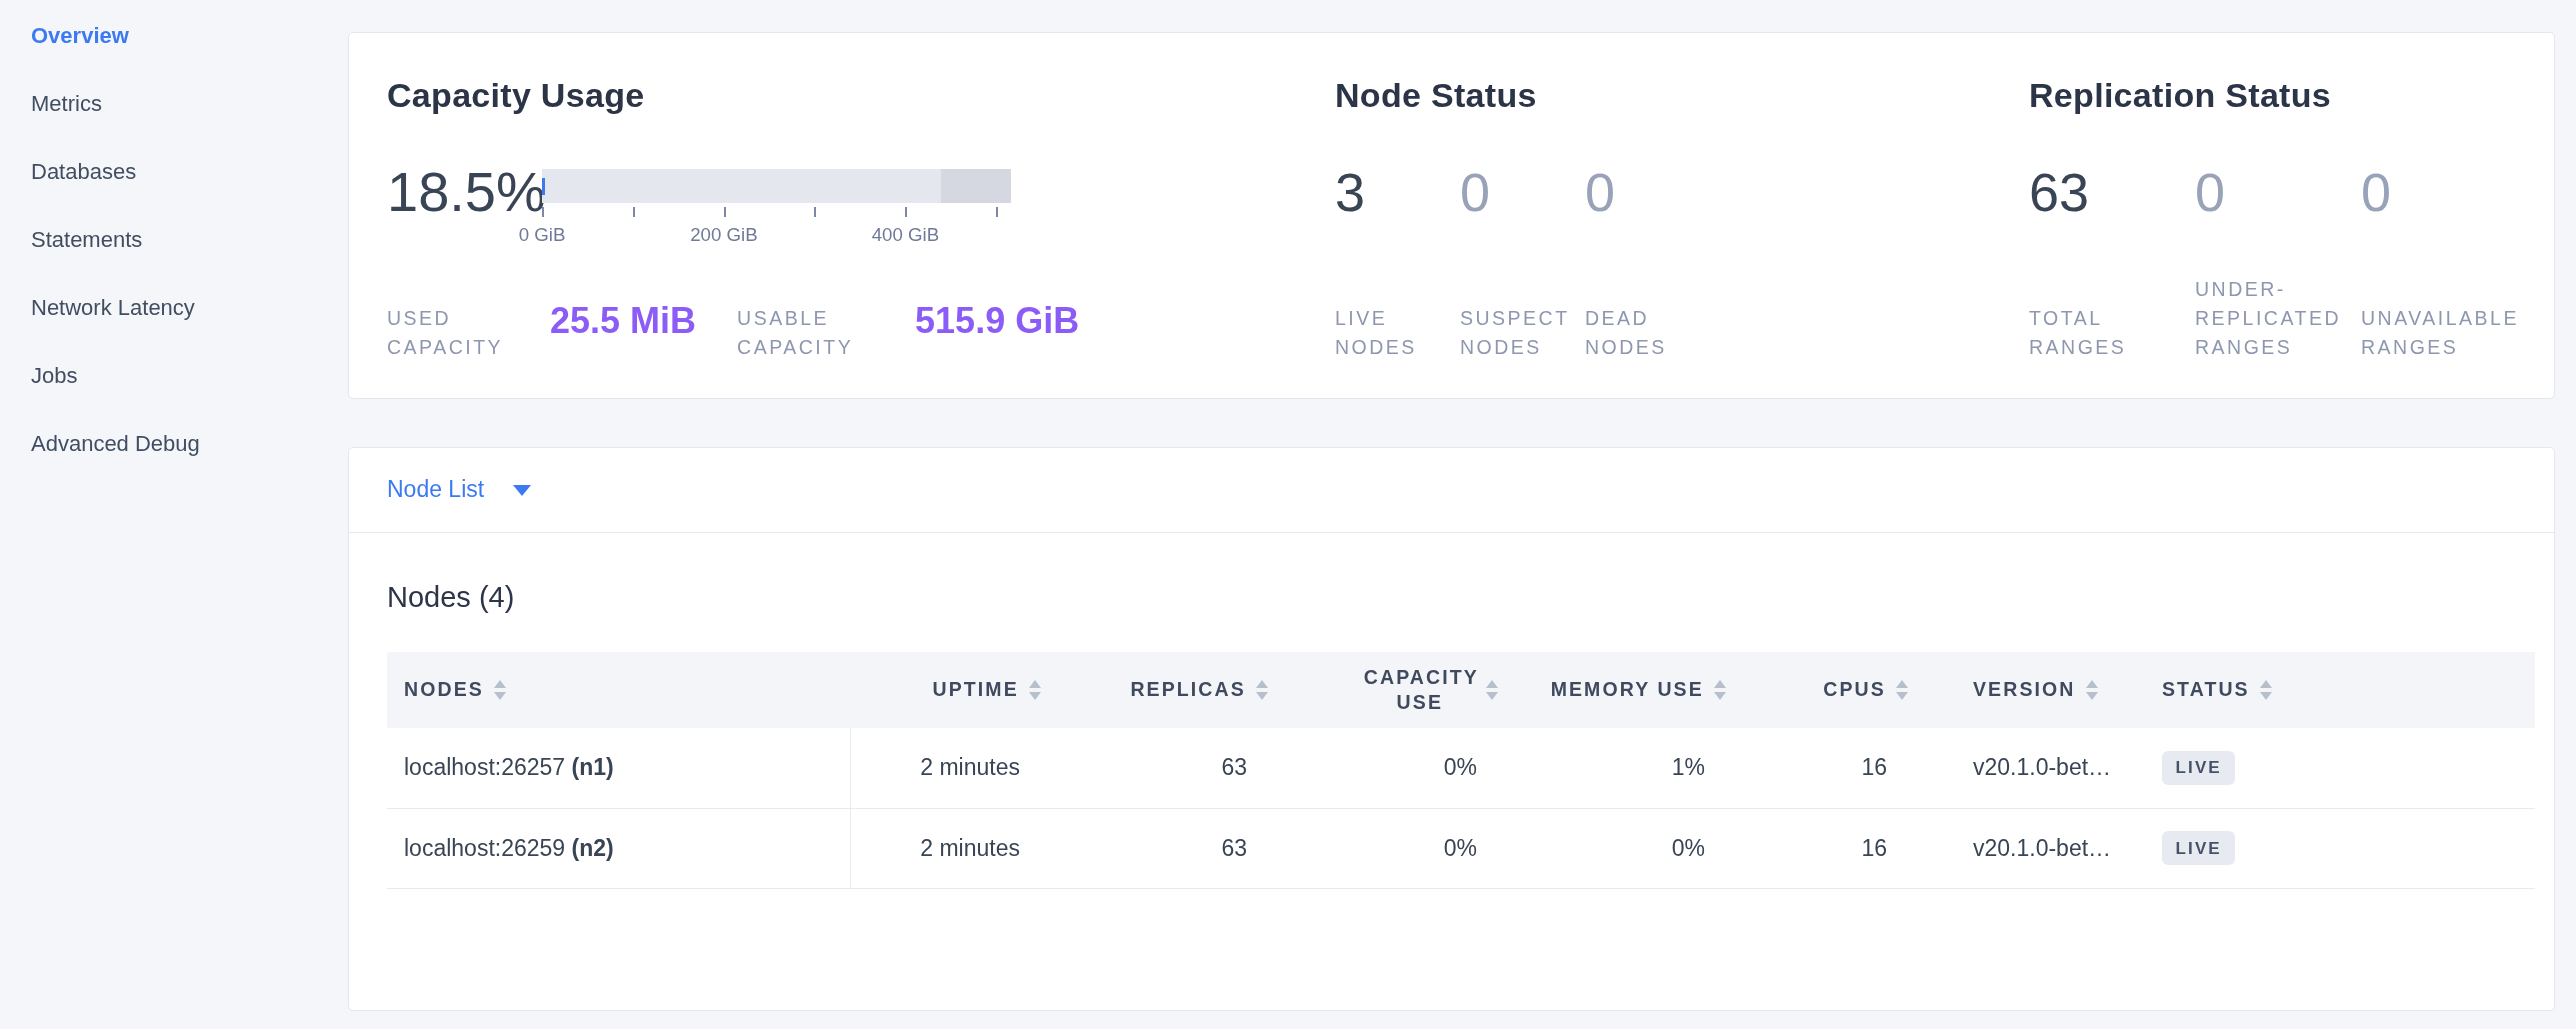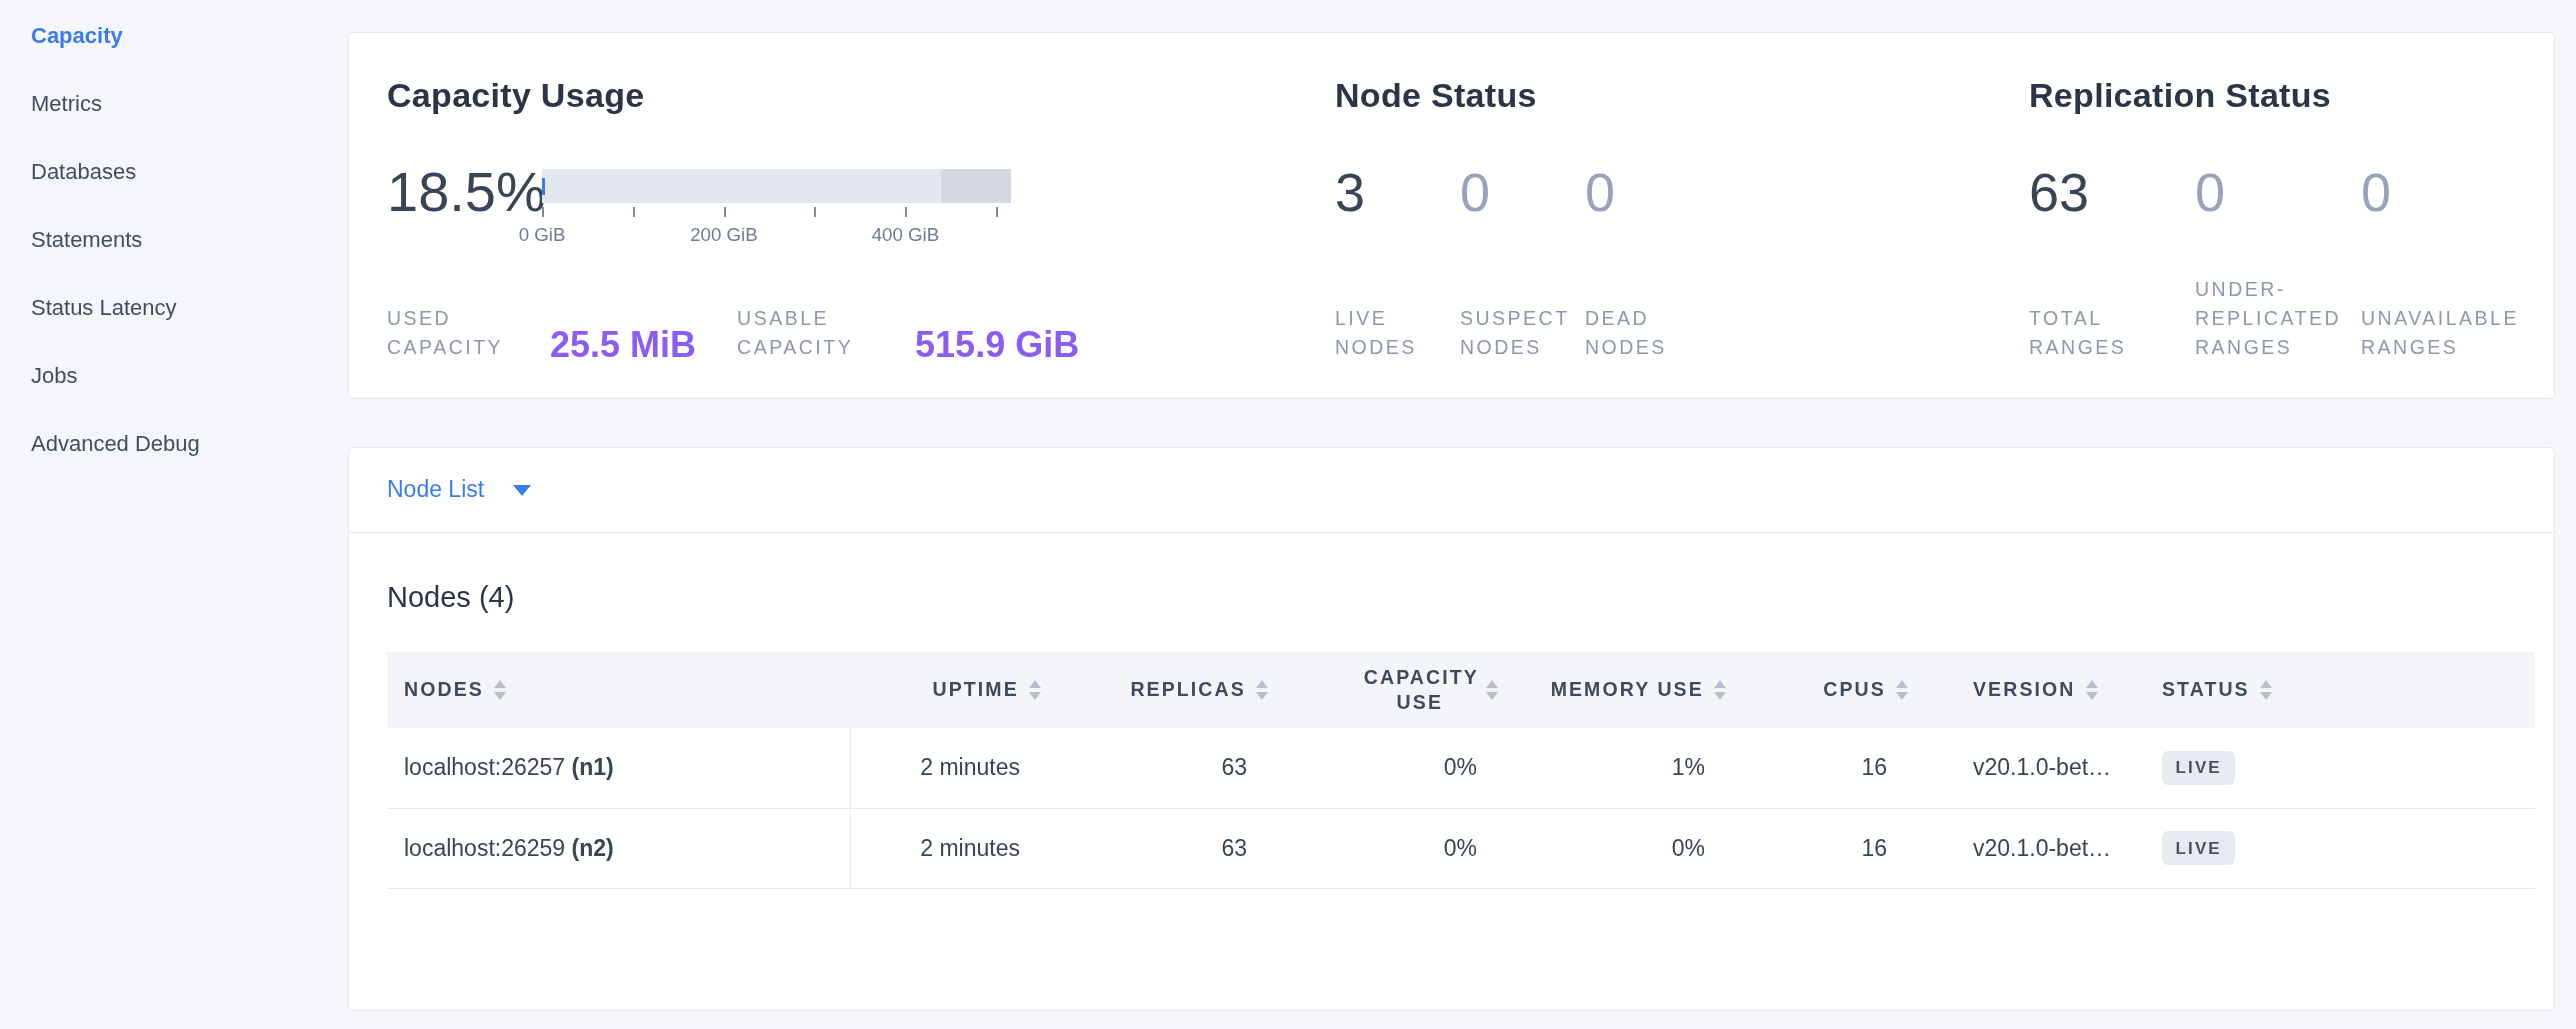--- a/index.html
+++ b/index.html
@@ -65,21 +65,21 @@
   .cap-bar-used{position:absolute;left:0;top:8.5px;height:17px;width:3.4px;background:var(--accent)}
   .cap-ticks{position:relative;height:10.2px;margin-top:4.2px}
   .cap-tick{position:absolute;top:0;width:1.7px;height:9.3px;background:#7c88a5}
   .cap-axis{position:relative;height:22px;margin-top:6.8px;font-size:18.7px;color:var(--tick)}
   .cap-axis span{position:absolute;transform:translateX(-50%);white-space:nowrap}
   .cap-stats{margin-top:auto;display:flex;align-items:flex-end}
   .stat-label{
     font-size:19.5px;letter-spacing:2.5px;line-height:29px;color:var(--muted);
     text-transform:uppercase;
   }
-  .cap-stat{display:flex;align-items:flex-end}
+  .cap-stat{display:flex;}
   .cap-stat .stat-label{width:129px;flex:none}
   .cap-stat.usable .stat-label{width:144px}
   .cap-stat + .cap-stat{margin-left:41px}
   .stat-value{font-size:36px;font-weight:700;line-height:34px;color:#8b5cf6;margin-left:34px;white-space:nowrap}
   
   .stat-row{display:flex;margin-top:48px;flex:1}
   .big-stat{display:flex;flex-direction:column}
   .nodestatus .big-stat{width:125px}
   .replstatus .big-stat{width:166px}
   .big-num{font-size:54px;font-weight:500;line-height:56px;color:var(--muted-num)}
@@ -128,25 +128,25 @@
   .status-badge{
     display:inline-block;background:var(--badge-bg);color:#475167;
     font-size:17px;font-weight:700;letter-spacing:2.1px;
     padding:8.5px 13.6px;border-radius:6px;line-height:17px;
   }
 </style>
 </head>
 <body>
 
 <nav class="sidebar">
-  <a class="nav-item active">Capacity</a>
+  <a class="nav-item active">Overview</a>
   <a class="nav-item">Metrics</a>
   <a class="nav-item">Databases</a>
   <a class="nav-item">Statements</a>
-  <a class="nav-item">Status Latency</a>
+  <a class="nav-item">Network Latency</a>
   <a class="nav-item">Jobs</a>
   <a class="nav-item">Advanced Debug</a>
 </nav>
 
 <main class="content">
 
   <section class="card summary-card">
 
     <div class="section capacity">
       <h2 class="section-title">Capacity Usage</h2>

